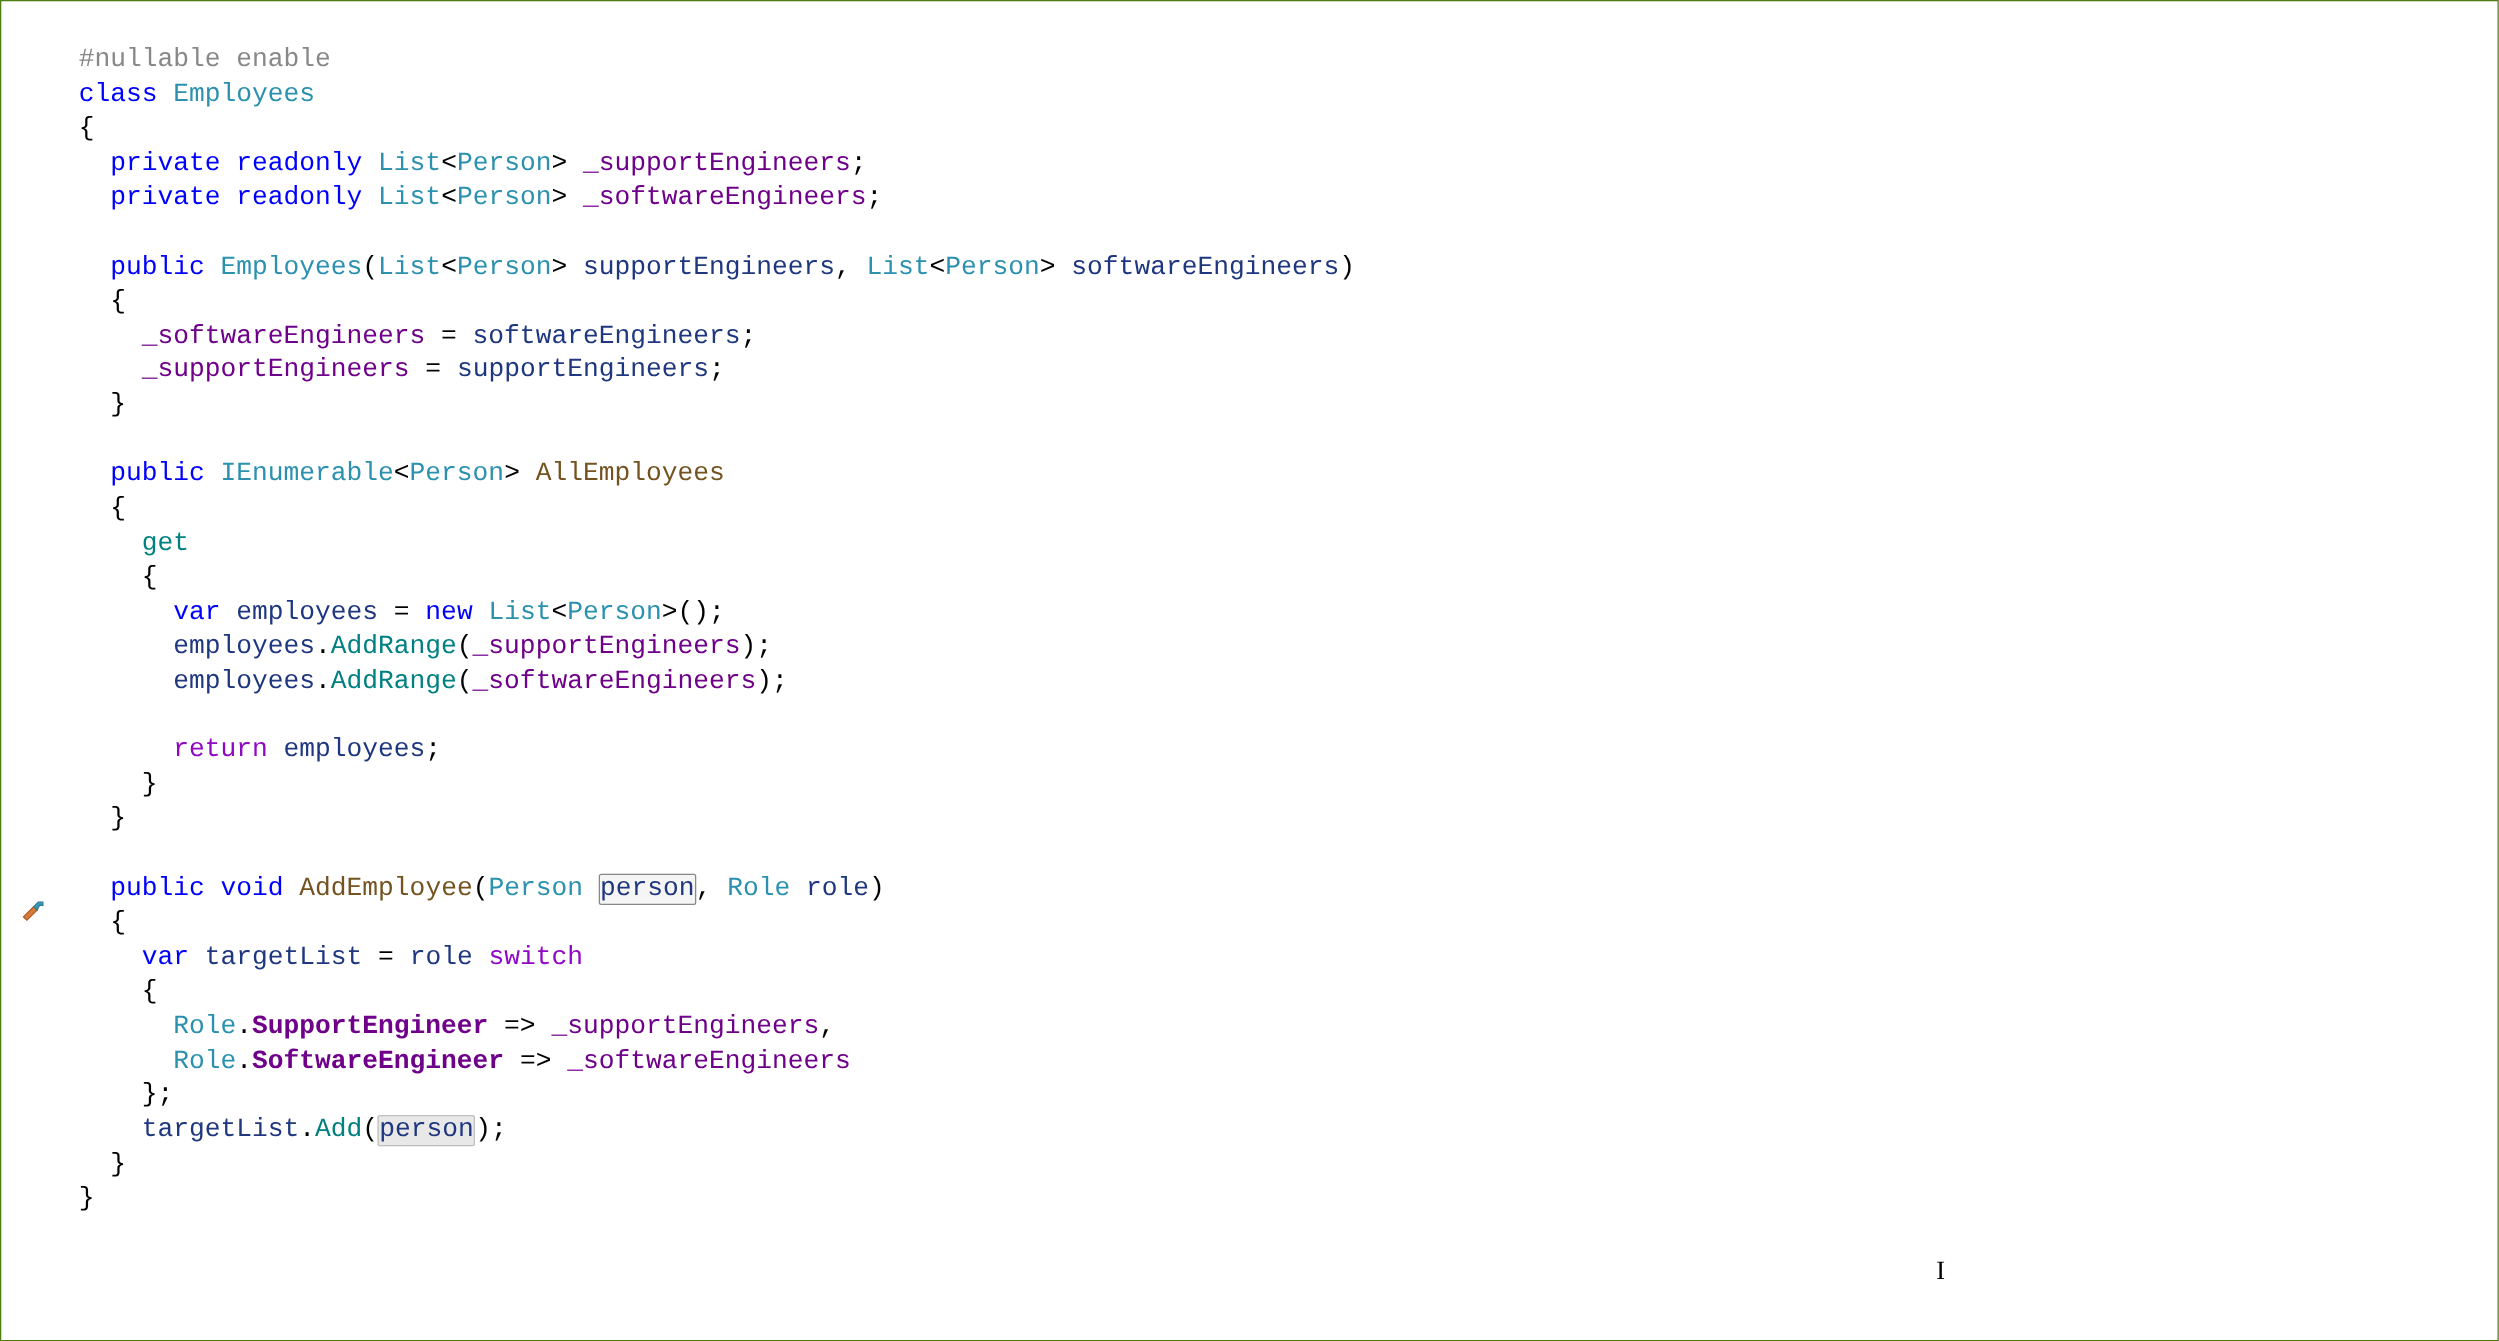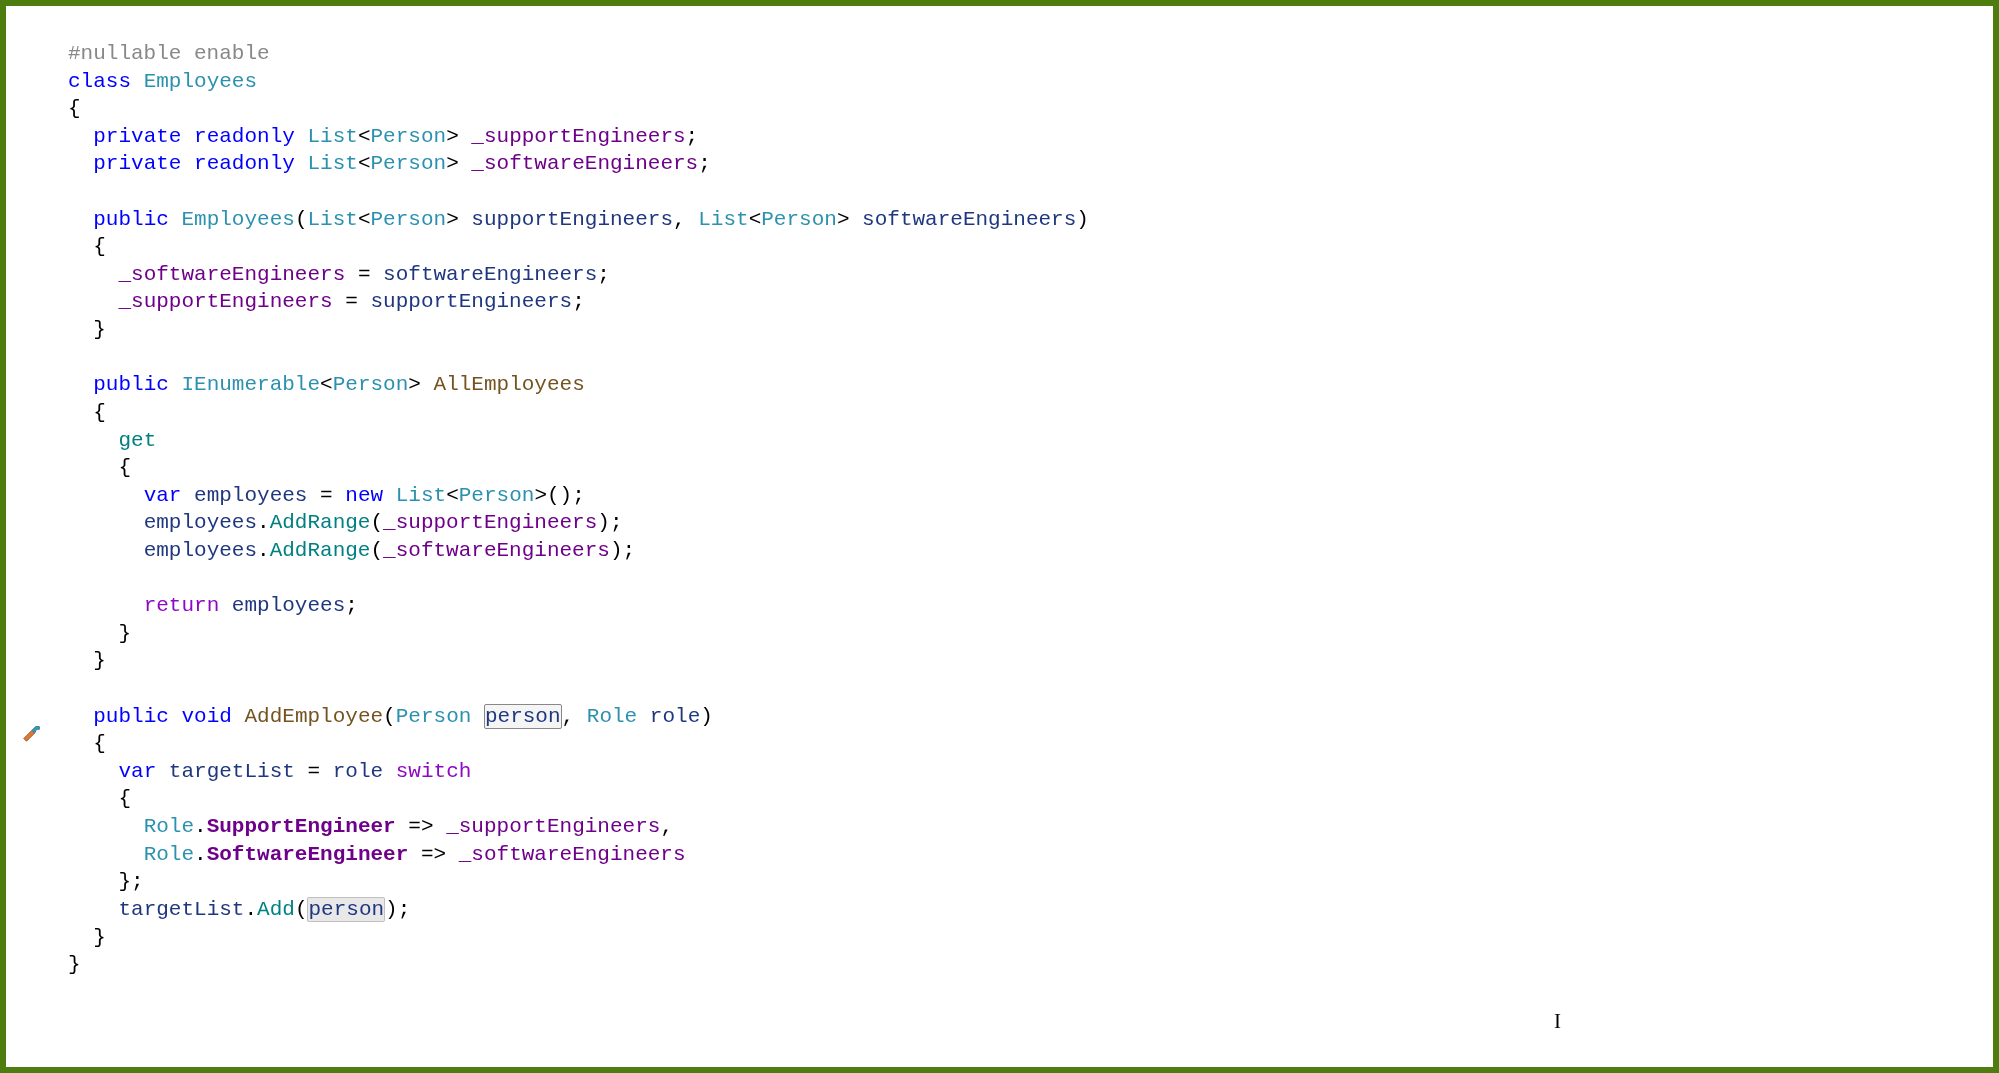--- a/index.html
+++ b/index.html
@@ -11,21 +11,21 @@
       font-family: "Consolas", "Menlo", "Courier New", monospace;
       font-size: 21px;
       line-height: 1.315;
       background: #ffffff;
       padding: 0;
       position: relative;
     }
     .editor-container {
       position: relative;
       padding: 34px 0 20px 62px;
-      border: 6px solid #4d7c0f;
+      border: 1px solid #4d7c0f;
       min-height: 100vh;
     }
     .gutter {
       position: absolute;
       left: 0;
       top: 0;
       width: 45px;
       height: 100%;
     }
     .code {

